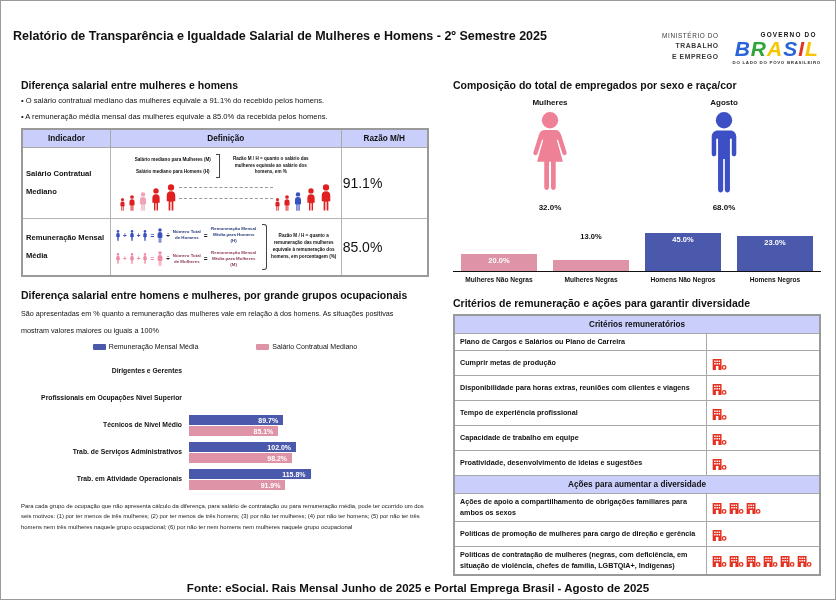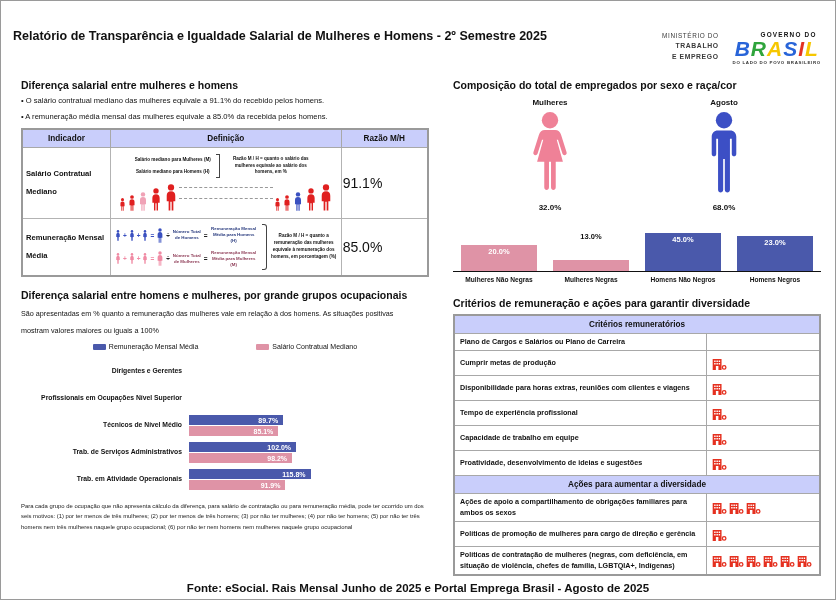--- a/index.html
+++ b/index.html
@@ -329,21 +329,21 @@
         <div class="figure">
           <div class="fig-label">Agosto</div>
           <svg style="height:86px;width:42px;color:#3c4fc5">
               <use href="#sym-male"></use>
             </svg>
           <div class="fig-pct">68.0%</div>
         </div>
       </div>
       <div class="comp-bars" id="comp-bars">
           <div class="comp-slot">
-            <div class="comp-bar" style="height: 26px; background: rgb(223, 147, 166);">
+            <div class="comp-bar" style="height: 17px; background: rgb(223, 147, 166);">
               <div class="comp-val-in">20.0%</div>
             </div>
           </div>
           <div class="comp-slot">
             <div class="comp-val-out">13.0%</div>
             <div class="comp-bar" style="height: 11.05px; background: rgb(223, 147, 166);"></div>
           </div>
           <div class="comp-slot">
             <div class="comp-bar" style="height: 38.25px; background: rgb(74, 89, 171);">
               <div class="comp-val-in">45.0%</div>

